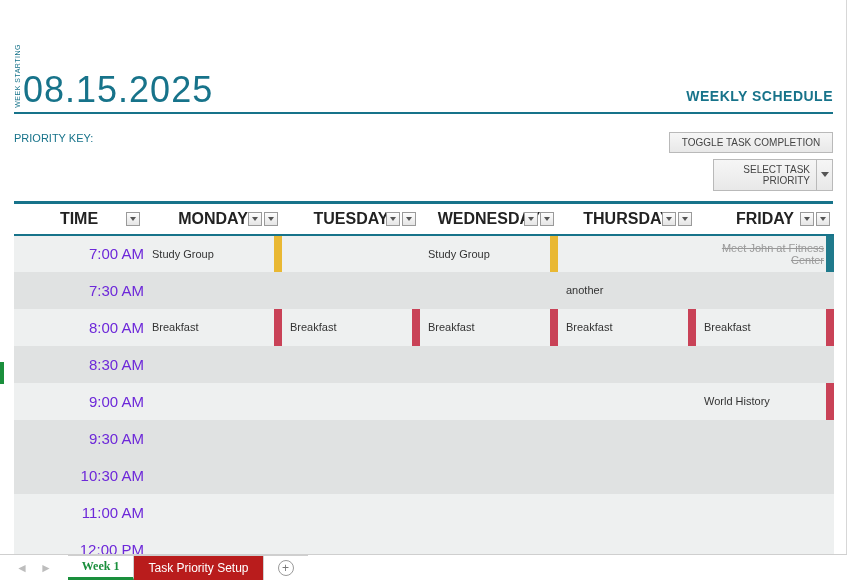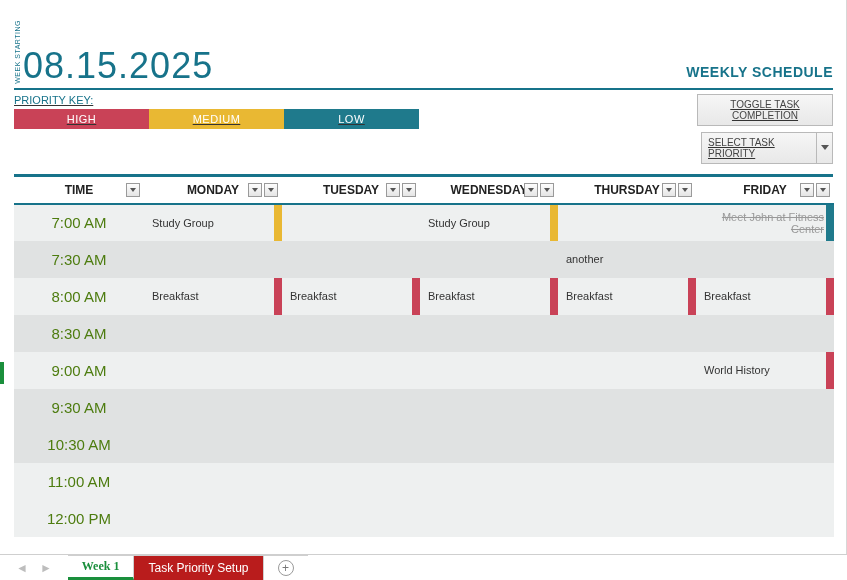--- a/index.html
+++ b/index.html
@@ -15,20 +15,21 @@
   }
   .page {
     padding: 0 14px 0 14px;
   }
   
   .hdr {
     display: flex;
     align-items: flex-end;
     justify-content: space-between;
     padding-top: 20px;
+    margin-top: 24px;
   }
   .date-block { display: flex; align-items: flex-end; }
   .week-starting {
     writing-mode: vertical-rl;
     transform: rotate(180deg);
     font-size: 7px;
     letter-spacing: 0.5px;
     color: #17738a;
     margin-right: 2px;
     line-height: 1;
@@ -46,22 +47,21 @@
     color: #17738a;
     letter-spacing: 0.5px;
     padding-bottom: 4px;
   }
   .rule-thick { border-top: 2px solid #17738a; margin-top: 4px; }
 
   
   .keyrow {
     display: flex;
     justify-content: space-between;
-    margin-top: 4px;
-    text-decoration: underline;
+    margin-top: 18px;
   }
   .key-left { }
   .key-label { font-size: 11px; color: #17738a; margin-bottom: 3px; }
   .chips { display: flex; }
   .chip {
     width: 135px; height: 20px; color: #fff;
     display: flex; align-items: center; justify-content: center;
     font-size: 11px; letter-spacing: 0.5px;
   }
   .chip.high { background: #c94257; }
@@ -69,50 +69,51 @@
   .chip.low  { background: #1f7a8c; }
 
   .key-right { display: flex; flex-direction: column; gap: 6px; align-items: flex-end; }
   .btn {
     background: linear-gradient(#f6f6f6,#e8e8e8);
     border: 1px solid #b9b9b9;
     font-size: 10px;
     color: #444;
     padding: 4px 10px;
     cursor: pointer;
-    width: 136px;
+    width: 164px;
     text-align: center;
   }
   .dropdown {
     display: flex; align-items: stretch;
     border: 1px solid #b9b9b9;
     background: linear-gradient(#f6f6f6,#e8e8e8);
-    width: 132px;
+    width: 120px;
     cursor: pointer;
+    text-align: right;
   }
   .dropdown .dd-label { flex: 1; font-size: 10px; color: #444; padding: 4px 6px; }
   .dropdown .dd-caret {
     width: 16px; border-left: 1px solid #b9b9b9;
     display:flex; align-items:center; justify-content:center;
   }
   .caret-down {
     width:0;height:0;border-left:4px solid transparent;border-right:4px solid transparent;border-top:5px solid #555;
   }
 
   .rule-thick2 { border-top: 3px solid #17738a; margin-top: 10px; }
 
   
   table.sched {
     width: 100%;
     border-collapse: collapse;
     table-layout: fixed;
   }
   table.sched th {
     background: #fff;
-    font-size: 12px;
+    font-size: 16px;
     font-weight: 700;
     color: #222;
     padding: 6px 4px;
     border-bottom: 2px solid #17738a;
     position: relative;
     text-align: center;
   }
   .th-label { flex:0 0 auto; }
   .filters { display:flex; gap:2px; position:absolute; right:4px; top:50%; transform:translateY(-50%);}
   .filters.single { }
@@ -128,23 +129,23 @@
   table.sched td {
     height: 37px;
     padding: 0;
     vertical-align: middle;
     position: relative;
     border-right: 0;
   }
   tr.row-a td { background: #eef0f0; }
   tr.row-b td { background: #e0e2e2; }
   td.timecell {
-    text-align: center;
+    text-align: right;
     font-size: 15px;
-    color: #4d7c0f;
+    color: #6d28d9;
     font-weight: 400;
   }
   td.daycell {
     font-size: 11px;
     color: #333;
   }
   .event {
     position: absolute;
     left: 6px; right: 10px; top: 0; bottom: 0;
     display: flex; align-items: center;
@@ -219,25 +220,20 @@
       <div class="week-starting">WEEK STARTING</div>
       <div class="big-date">08.15.2025</div>
     </div>
     <div class="title-right">WEEKLY SCHEDULE</div>
   </div>
   <div class="rule-thick"></div>
 
   <div class="keyrow">
     <div class="key-left">
       <div class="key-label">PRIORITY KEY:</div>
-      <div class="chips">
-        <div class="chip high">HIGH</div>
-        <div class="chip med">MEDIUM</div>
-        <div class="chip low">LOW</div>
-      </div>
     </div>
     <div class="key-right">
       <button class="btn">TOGGLE TASK COMPLETION</button>
       <div class="dropdown">
         <div class="dd-label">SELECT TASK PRIORITY</div>
         <div class="dd-caret">
             <div class="caret-down"></div>
           </div>
       </div>
     </div>

